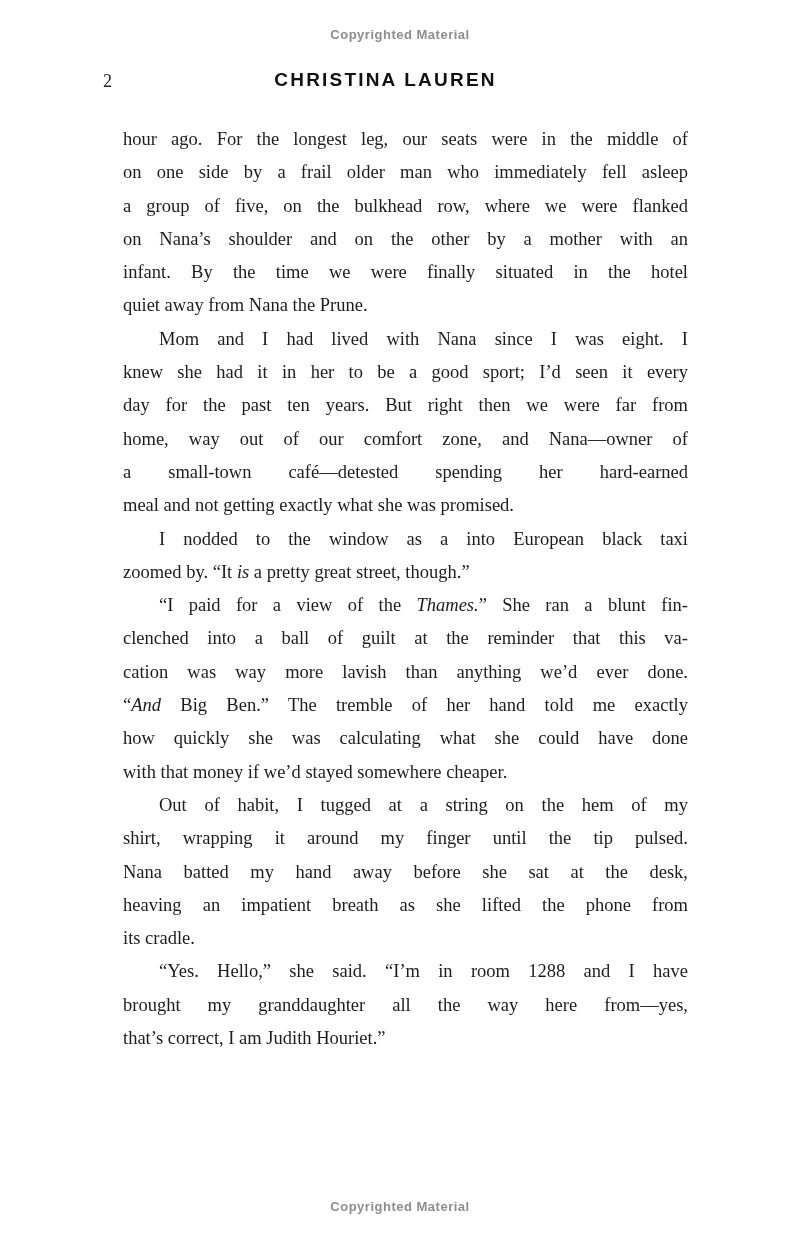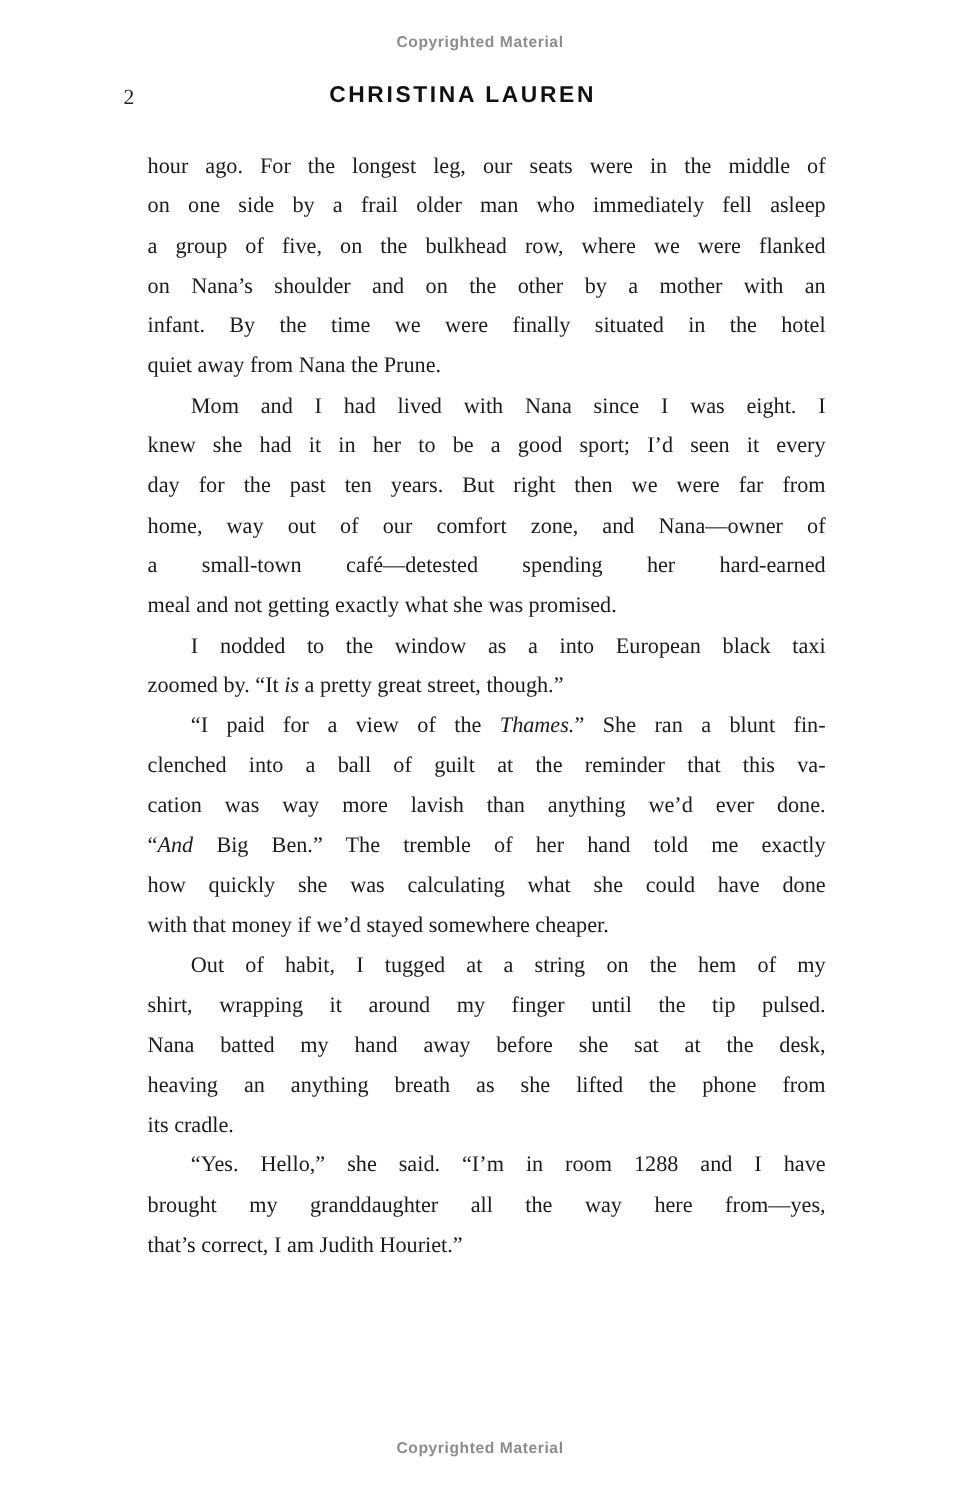--- a/index.html
+++ b/index.html
@@ -107,21 +107,21 @@
         <div class="line">clenched into a ball of guilt at the reminder that this va-</div>
         <div class="line">cation was way more lavish than anything we’d ever done.</div>
         <div class="line">“<i>And</i> Big Ben.” The tremble of her hand told me exactly</div>
         <div class="line">how quickly she was calculating what she could have done</div>
         <div class="line last">with that money if we’d stayed somewhere cheaper.</div>
       </div>
       <div class="para">
         <div class="line indent">Out of habit, I tugged at a string on the hem of my</div>
         <div class="line">shirt, wrapping it around my finger until the tip pulsed.</div>
         <div class="line">Nana batted my hand away before she sat at the desk,</div>
-        <div class="line">heaving an anything breath as she lifted the phone from</div>
+        <div class="line">heaving an impatient breath as she lifted the phone from</div>
         <div class="line last">its cradle.</div>
       </div>
       <div class="para">
         <div class="line indent">“Yes. Hello,” she said. “I’m in room 1288 and I have</div>
         <div class="line">brought my granddaughter all the way here from—yes,</div>
         <div class="line last">that’s correct, I am Judith Houriet.”</div>
       </div>
     </div>
 
   <div class="notice notice-bottom">Copyrighted Material</div>

